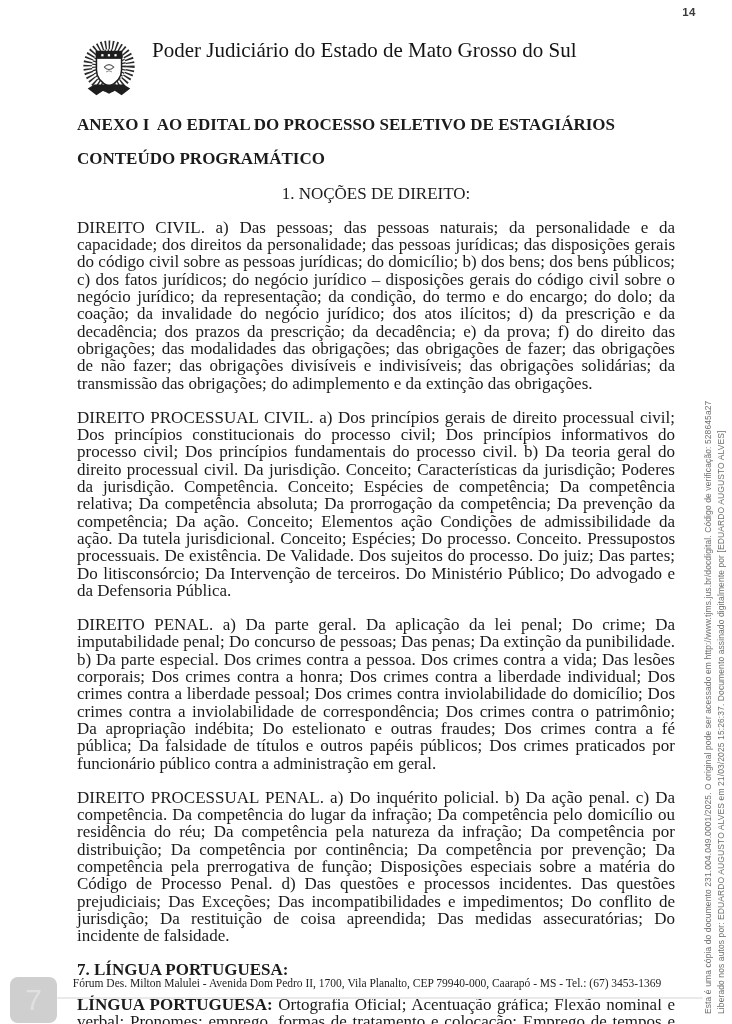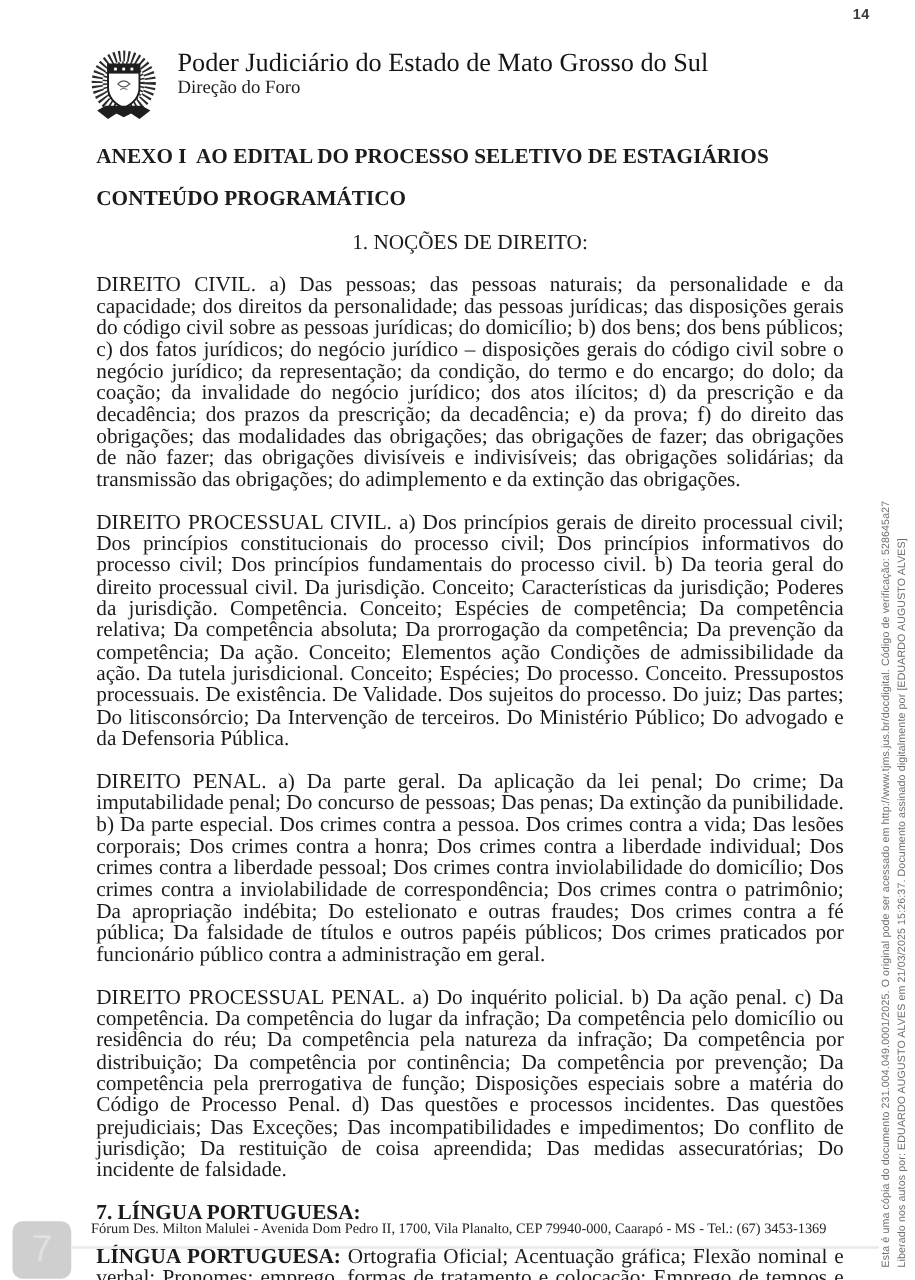--- a/index.html
+++ b/index.html
@@ -4,21 +4,21 @@
 <style>
   html,body{margin:0;padding:0;}
   body{
     width:732px;height:1024px;position:relative;background:#ffffff;
     font-family:"Liberation Serif", serif;color:#1b1b1b;overflow:hidden;
   }
   .corner-page-number{
     position:absolute;top:6px;right:36px;
     font:bold 11.5px "Liberation Sans", sans-serif;color:#3a3a3a;letter-spacing:.5px;
   }
-  .header{position:absolute;left:66px;top:38px;width:600px;}
+  .header{position:absolute;left:76px;top:38px;width:600px;}
   .emblem{position:absolute;left:2px;top:2px;width:62px;height:60px;}
   .header-text{margin-left:76px;}
   .org-title{font-size:21px;line-height:24px;color:#141414;white-space:nowrap;}
   .org-sub{font-size:15px;line-height:17.5px;color:#1c1c1c;}
   .content{
     position:absolute;left:77px;top:100px;width:598px;
     font-size:17px;line-height:17.3px;text-align:justify;
   }
   .content .heading{font-weight:bold;text-align:left;margin:17px 0;white-space:pre-wrap;}
   .content .heading.first{margin-top:16px;}
@@ -61,21 +61,20 @@
     <rect x="19" y="12" width="26" height="7.5" fill="#1e1e1e"></rect>
     <rect x="24" y="14.6" width="2.3" height="2.3" fill="#ffffff"></rect>
     <rect x="30.8" y="14.6" width="2.3" height="2.3" fill="#ffffff"></rect>
     <rect x="37.6" y="14.6" width="2.3" height="2.3" fill="#ffffff"></rect>
     <path d="M27 28 q5 -5 10 0 q-5 5 -10 0" fill="none" stroke="#555555" stroke-width="1.1"></path>
     <path d="M29 33 q3 -2.5 6 0" fill="none" stroke="#777777" stroke-width="0.9"></path>
     <path d="M10 50 l9 7 7 -4.5 6 3 6 -3 7 4.5 9 -7 -7 -4 h-30 z" fill="#1e1e1e"></path>
   </svg>
   <div class="header-text">
     <div class="org-title">Poder Judiciário do Estado de Mato Grosso do Sul</div>
-    <div class="org-sub">Direção do Foro</div>
   </div>
 </div>
 
 <div class="content">
   <div class="heading first">ANEXO I  AO EDITAL DO PROCESSO SELETIVO DE ESTAGIÁRIOS</div>
   <div class="heading">CONTEÚDO PROGRAMÁTICO</div>
   <div class="plain-heading">1. NOÇÕES DE DIREITO:</div>
   <p>DIREITO CIVIL. a) Das pessoas; das pessoas naturais; da personalidade e da capacidade; dos direitos da personalidade; das pessoas jurídicas; das disposições gerais do código civil sobre as pessoas jurídicas; do domicílio; b) dos bens; dos bens públicos; c) dos fatos jurídicos; do negócio jurídico – disposições gerais do código civil sobre o negócio jurídico; da representação; da condição, do termo e do encargo; do dolo; da coação; da invalidade do negócio jurídico; dos atos ilícitos; d) da prescrição e da decadência; dos prazos da prescrição; da decadência; e) da prova; f) do direito das obrigações; das modalidades das obrigações; das obrigações de fazer; das obrigações de não fazer; das obrigações divisíveis e indivisíveis; das obrigações solidárias; da transmissão das obrigações; do adimplemento e da extinção das obrigações.</p>
   <p>DIREITO PROCESSUAL CIVIL. a) Dos princípios gerais de direito processual civil; Dos princípios constitucionais do processo civil; Dos princípios informativos do processo civil; Dos princípios fundamentais do processo civil. b) Da teoria geral do direito processual civil. Da jurisdição. Conceito; Características da jurisdição; Poderes da jurisdição. Competência. Conceito; Espécies de competência; Da competência relativa; Da competência absoluta; Da prorrogação da competência; Da prevenção da competência; Da ação. Conceito; Elementos ação Condições de admissibilidade da ação. Da tutela jurisdicional. Conceito; Espécies; Do processo. Conceito. Pressupostos processuais. De existência. De Validade. Dos sujeitos do processo. Do juiz; Das partes; Do litisconsórcio; Da Intervenção de terceiros. Do Ministério Público; Do advogado e da Defensoria Pública.</p>
   <p>DIREITO PENAL. a) Da parte geral. Da aplicação da lei penal; Do crime; Da imputabilidade penal; Do concurso de pessoas; Das penas; Da extinção da punibilidade. b) Da parte especial. Dos crimes contra a pessoa. Dos crimes contra a vida; Das lesões corporais; Dos crimes contra a honra; Dos crimes contra a liberdade individual; Dos crimes contra a liberdade pessoal; Dos crimes contra inviolabilidade do domicílio; Dos crimes contra a inviolabilidade de correspondência; Dos crimes contra o patrimônio; Da apropriação indébita; Do estelionato e outras fraudes; Dos crimes contra a fé pública; Da falsidade de títulos e outros papéis públicos; Dos crimes praticados por funcionário público contra a administração em geral.</p>

